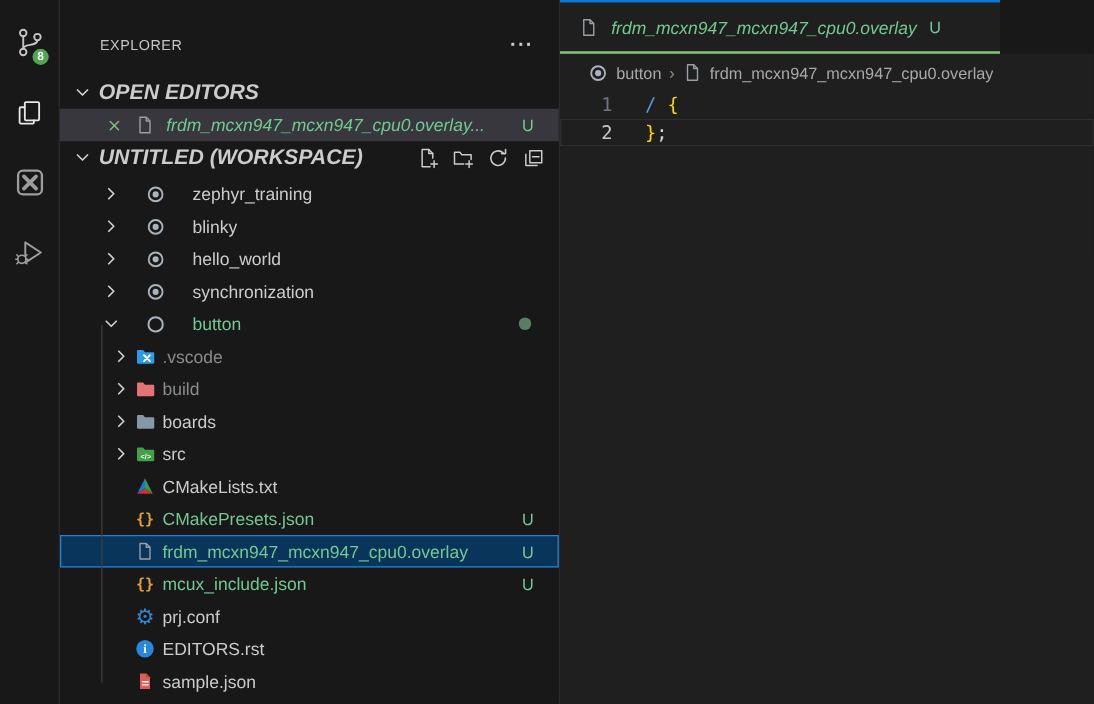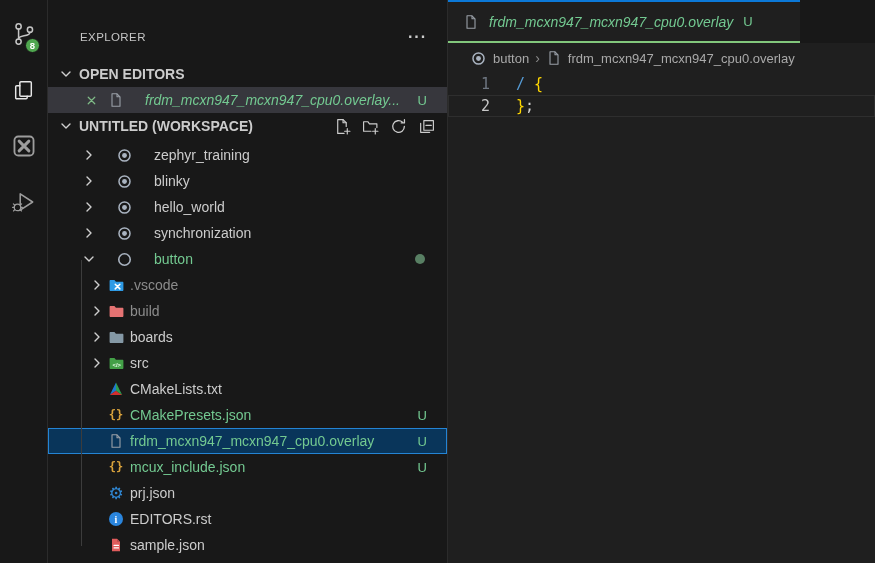--- a/index.html
+++ b/index.html
@@ -12,26 +12,26 @@
   .ab-item { height:56px; display:flex; align-items:center; justify-content:center; position:relative; cursor:pointer; }
   .ab-badge { position:absolute; right:7px; bottom:9px; min-width:15px; height:15px; border-radius:50%;
     background:#4fa64f; color:#ffffff; font-size:9.5px; font-weight:bold; display:flex; align-items:center; justify-content:center; border:1px solid #181818; }
 
   
   .sidebar { width:400px; background:#181818; border-right:1px solid #2b2b2b; position:relative; flex-shrink:0; }
   .sidebar-title { height:49px; display:flex; align-items:center; padding:0 20px 0 32px;margin-top:12px; }
   .sidebar-title .t { font-size:11.5px; color:#c5c5c5; letter-spacing:.4px; }
   .more-actions { margin-left:auto; color:#cccccc; font-size:16px; font-weight:bold; letter-spacing:1px; cursor:pointer; line-height:10px; }
   .section-header { height:26px; display:flex; align-items:center; padding:0 10px; cursor:pointer; }
-  .section-header .lbl { font-size:14px; font-weight:bold; color:#cccccc; margin-left:5px; white-space:nowrap; }
+  .section-header .lbl { font-size:17px; font-weight:bold; color:#cccccc; margin-left:5px; white-space:nowrap;font-style:italic; }
   .section-actions { margin-left:auto; display:flex; gap:11px; padding-right:2px; }
   .section-actions .act { cursor:pointer; display:flex; align-items:center; }
 
   .oe-row { height:26px; display:flex; align-items:center; background:#37373d; padding-left:36px; cursor:pointer; }
-  .oe-row .label { font-size:14px; font-style:italic; color:#73c991; margin-left:18px; white-space:nowrap; }
+  .oe-row .label { font-size:14px; font-style:italic; color:#73c991; margin-left:6px; white-space:nowrap; }
 
   .tree { padding-top:3px; }
   .row { height:26px; display:flex; align-items:center; cursor:pointer; position:relative; }
   .row.lvl0 { padding-left:33px;gap:16px; }
   .row.lvl1 { padding-left:41px; }
   .row.selected { background:#09355a; box-shadow:inset 0 0 0 1px #2484d4; }
   .chev { width:16px; height:16px; display:flex; align-items:center; justify-content:center; flex-shrink:0; }
   .icon-slot { width:22px; display:flex; align-items:center; justify-content:center; flex-shrink:0; }
   .row .label { font-size:14px; color:#cccccc; margin-left:3px; white-space:nowrap; }
   .row .label.state-untracked { color:#73c991; }
@@ -400,21 +400,21 @@
           <span class="label state-untracked">mcux_include.json</span>
           <span class="u-badge">U</span>
         </div>
         <div class="row lvl1">
           <span class="chev"></span>
           <span class="icon-slot">
             <span class="icon-wrap">
               <span class="gear-glyph">⚙</span>
             </span>
           </span>
-          <span class="label ">prj.json</span>
+          <span class="label ">prj.conf</span>
         </div>
         <div class="row lvl1">
           <span class="chev"></span>
           <span class="icon-slot">
             <span class="icon-wrap">
               <span class="info-icon">i</span>
             </span>
           </span>
           <span class="label ">EDITORS.rst</span>
         </div>

